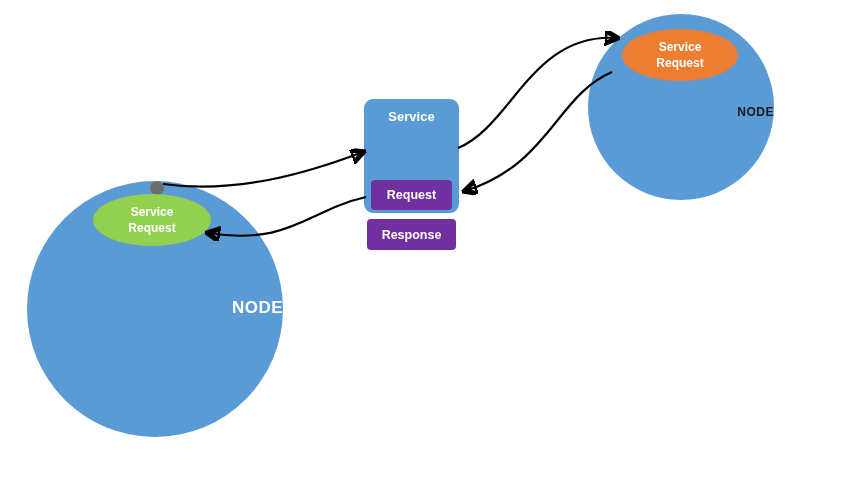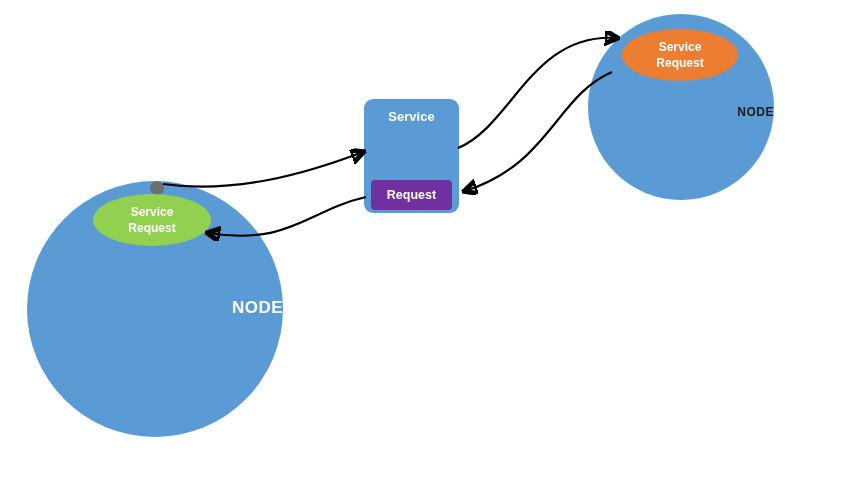--- a/index.html
+++ b/index.html
@@ -142,20 +142,23 @@
   <div class="ellipse server">
     <span>Service</span>
     <span>Request</span>
   </div>
 
   <div class="service-box">
     <div class="service-box-title">Service</div>
     <div class="pill request">
       <span>Request</span>
     </div>
+    <div class="pill response">
+      <span>Response</span>
+    </div>
   </div>
 
   <svg class="arrows" viewBox="0 0 854 480" xmlns="http://www.w3.org/2000/svg">
     <defs>
       <marker id="arrowhead" markerWidth="7" markerHeight="7" refX="5.5" refY="3" orient="auto" markerUnits="strokeWidth">
         <path d="M0,0 L6,3 L0,6 Z" fill="#000000" stroke="none"></path>
       </marker>
     </defs>
     <path d="M 163 184 C 235 194, 305 174, 363 152" marker-end="url(#arrowhead)"></path>
     <path d="M 458 148 C 512 126, 532 32, 617 38" marker-end="url(#arrowhead)"></path>

